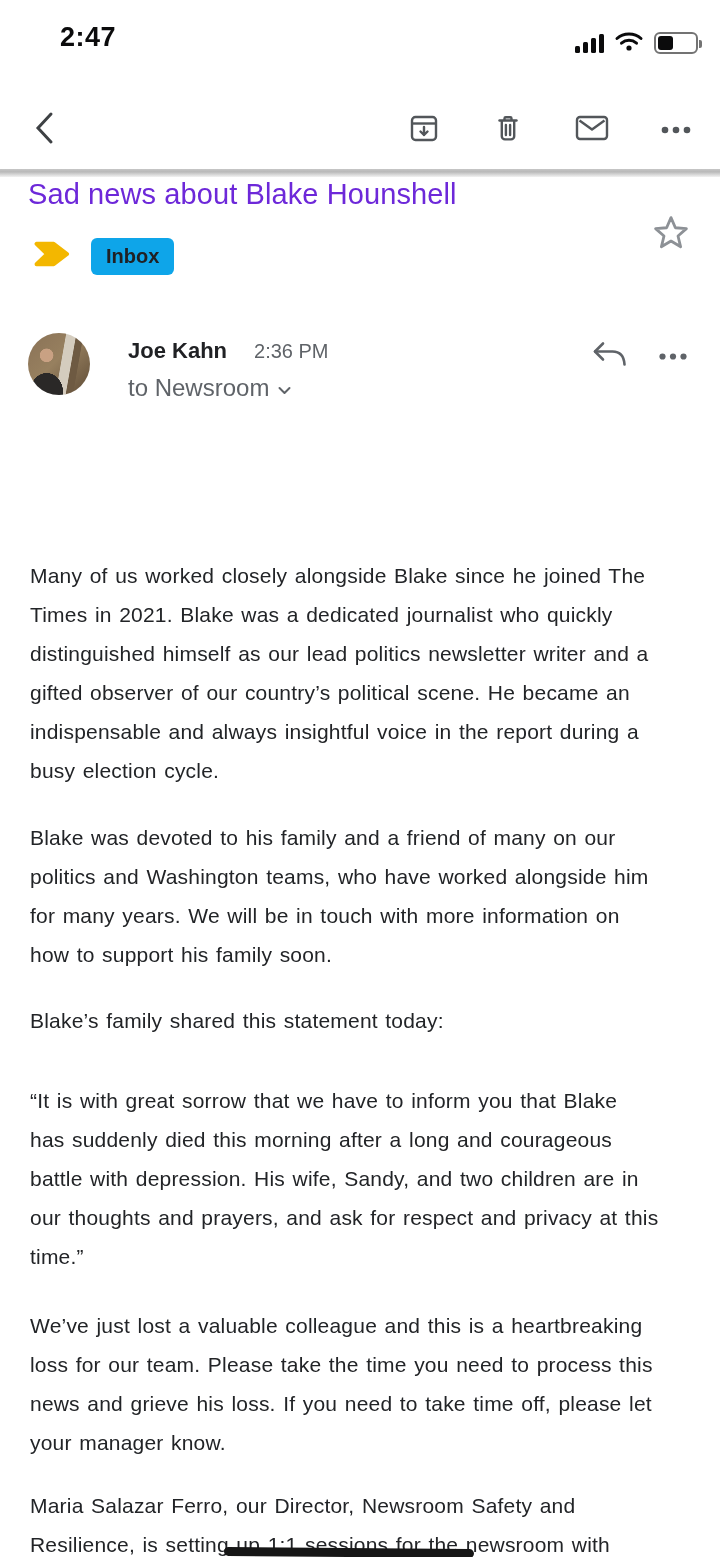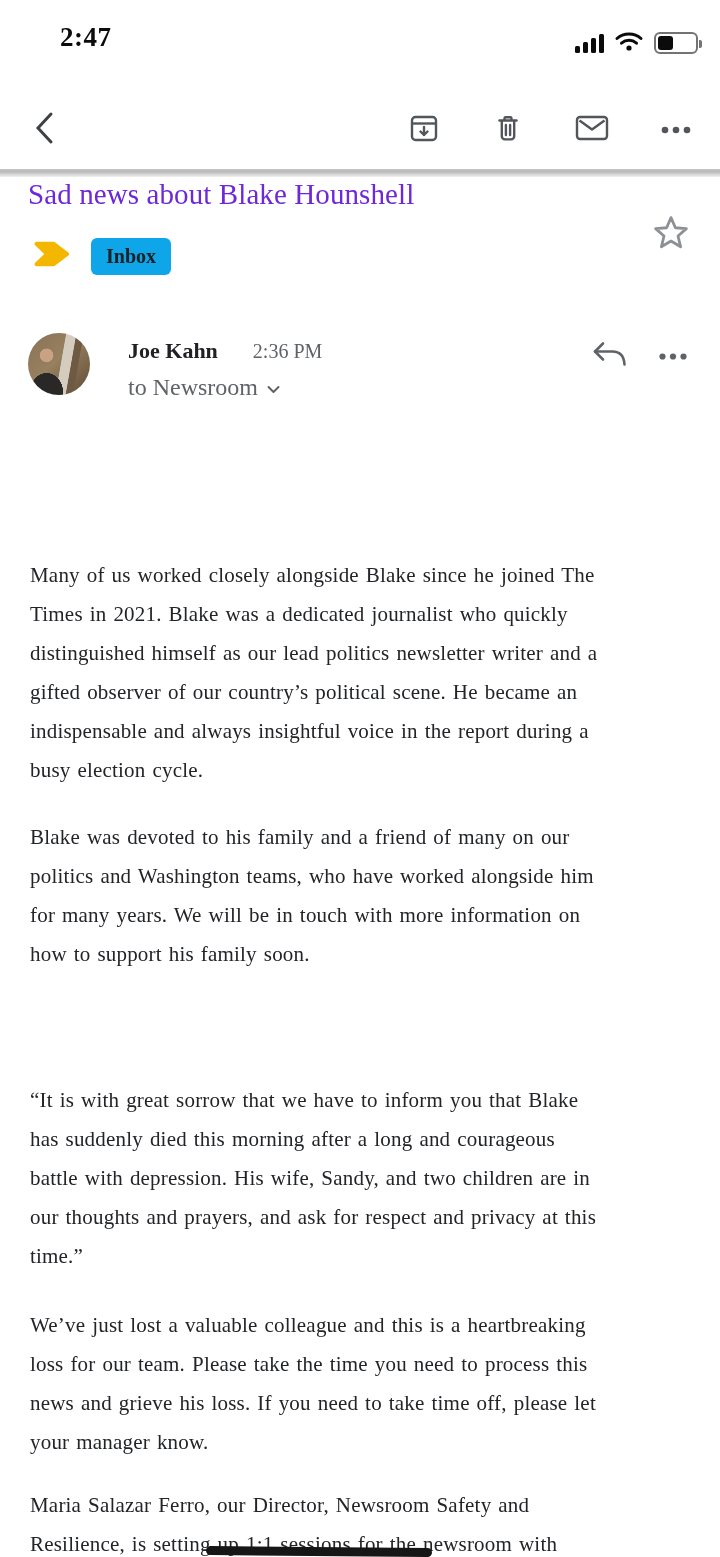--- a/index.html
+++ b/index.html
@@ -1,18 +1,18 @@
 <!DOCTYPE html>
 <html><head>
 <meta charset="utf-8">
 <style>
   html,body{margin:0;padding:0;background:#ffffff;}
   .screen{
     position:relative;width:720px;height:1557px;background:#ffffff;overflow:hidden;
-    font-family:Liberation Serif, serif;color:#202124;
+    font-family:Liberation Sans, sans-serif;color:#202124;
   }
   button{background:none;border:none;padding:0;margin:0;cursor:pointer;font:inherit;}
 
   
   .status-time{position:absolute;left:60px;top:22px;font-size:27px;font-weight:700;color:#0b0b0c;letter-spacing:0.5px;}
   .status-icons{position:absolute;right:22px;top:30px;display:flex;align-items:center;gap:10px;}
   .sig{display:flex;align-items:flex-end;gap:3px;height:20px;}
   .sig i{display:block;width:5px;background:#0b0b0c;border-radius:1.5px;}
   .sig i:nth-child(1){height:7px}.sig i:nth-child(2){height:11px}
   .sig i:nth-child(3){height:15px}.sig i:nth-child(4){height:19px}
@@ -37,21 +37,21 @@
   .avatar{position:absolute;left:28px;top:333px;width:62px;height:62px;border-radius:50%;overflow:hidden;
     background:
       radial-gradient(circle at 30% 36%, #c9a183 0 11%, transparent 12%),
       radial-gradient(ellipse 44% 52% at 30% 96%, #2a2827 0 60%, transparent 61%),
       linear-gradient(100deg, transparent 52%, #d4ccbe 53% 66%, #6e5a42 67% 76%, transparent 77%),
       linear-gradient(135deg, #8a7257 0%, #97805f 45%, #5f4c37 100%);
   }
   .sender-block{position:absolute;left:128px;top:338px;}
   .sender-line1{display:flex;align-items:baseline;gap:27px;}
   .sender-name{font-size:22px;font-weight:700;color:#202124;}
-  .sent-time{font-size:20px;color:#5f6368;margin-left:8px;}
+  .sent-time{font-size:20px;color:#5f6368;}
   .recipient-row{margin-top:10px;display:flex;align-items:center;gap:8px;font-size:24px;color:#5f6368;}
   .reply-btn{position:absolute;right:88px;top:336px;width:46px;height:40px;display:flex;align-items:center;justify-content:center;}
   .sender-more-btn{position:absolute;right:24px;top:336px;width:46px;height:40px;display:flex;align-items:center;justify-content:center;}
 
   
   .para{position:absolute;left:30px;width:664px;font-size:21px;line-height:39px;color:#222427;
     letter-spacing:0.2px;word-spacing:1.5px;white-space:pre-line;margin:0;}
   #p1{top:436px}#p2{top:556px}#p3{top:818px}#p4{top:1001px}#p5{top:1081px}#p6{top:1306px}#p7{top:1486px}
   .body-link{color:#71a0dc;text-decoration:underline;text-underline-offset:2px;}
   .strike{position:relative;}
@@ -185,20 +185,21 @@
   <p class="para" id="p2">Many of us worked closely alongside Blake since he joined The
 Times in 2021. Blake was a dedicated journalist who quickly
 distinguished himself as our lead politics newsletter writer and a
 gifted observer of our country’s political scene. He became an
 indispensable and always insightful voice in the report during a
 busy election cycle.</p>
   <p class="para" id="p3">Blake was devoted to his family and a friend of many on our
 politics and Washington teams, who have worked alongside him
 for many years. We will be in touch with more information on
 how to support his family soon.</p>
+  <p class="para" id="p4">Blake’s family shared this statement today:</p>
   <p class="para" id="p5">“It is with great sorrow that we have to inform you that Blake
 has suddenly died this morning after a long and courageous
 battle with depression. His wife, Sandy, and two children are in
 our thoughts and prayers, and ask for respect and privacy at this
 time.”</p>
   <p class="para" id="p6">We’ve just lost a valuable colleague and this is a heartbreaking
 loss for our team. Please take the time you need to process this
 news and grieve his loss. If you need to take time off, please let
 your manager know.</p>
 

